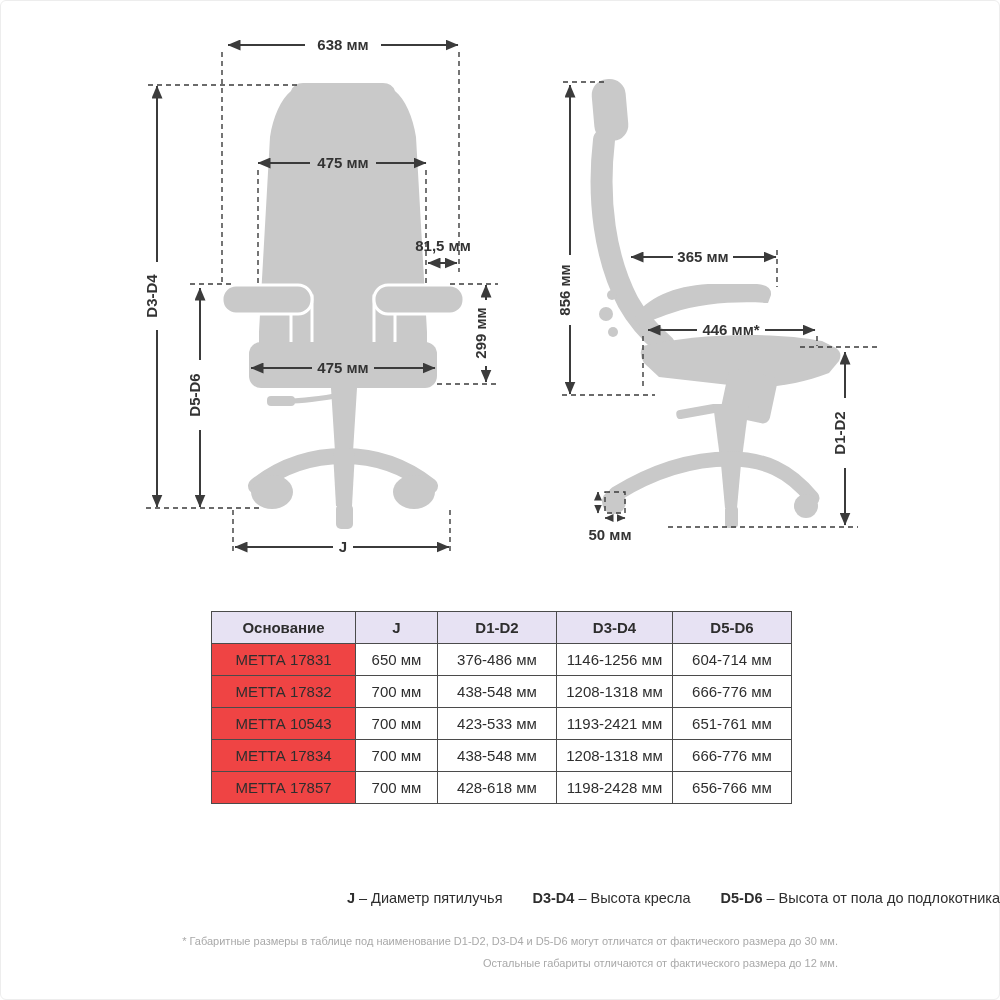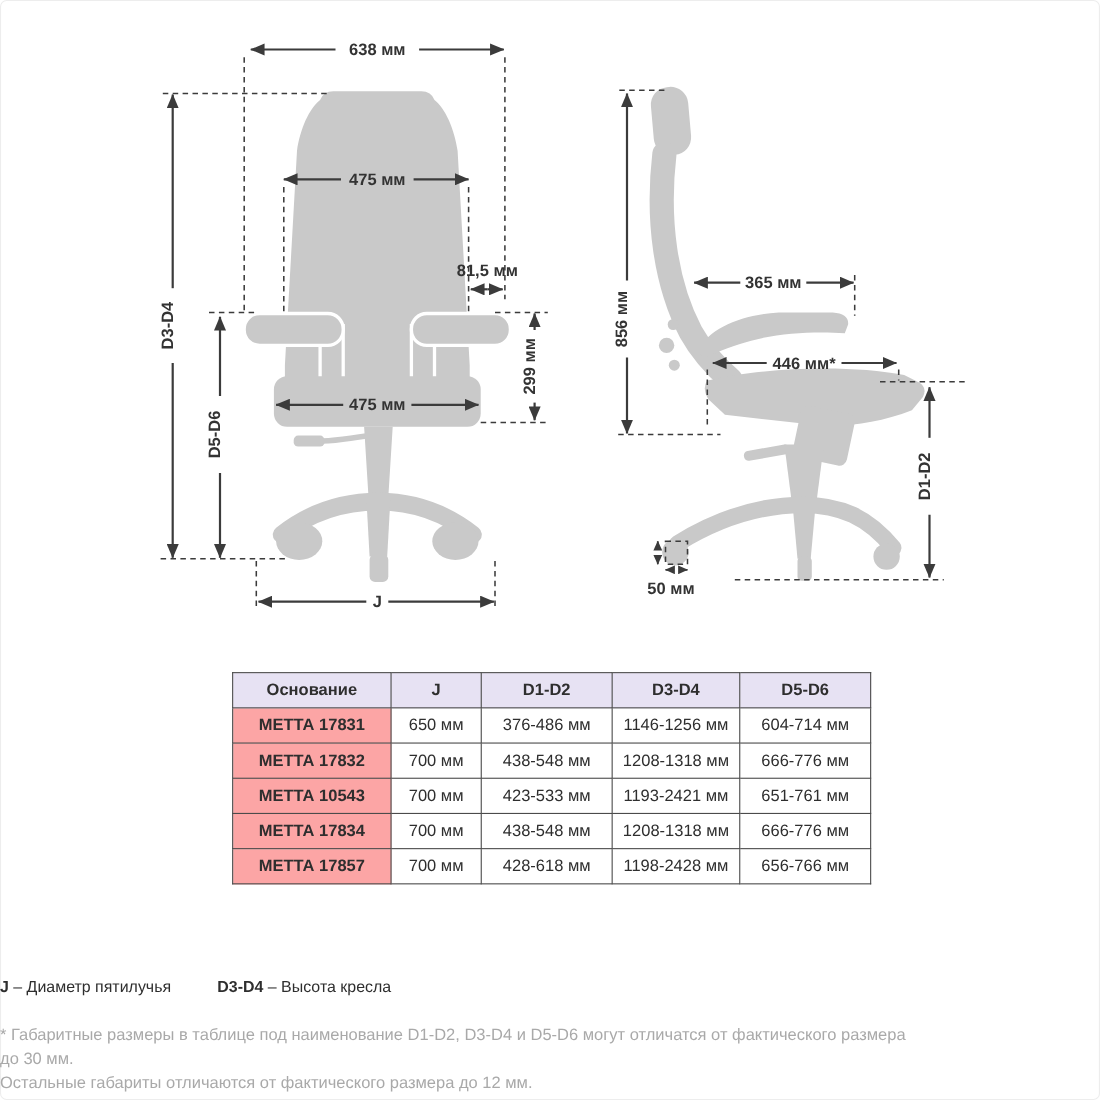--- a/index.html
+++ b/index.html
@@ -17,35 +17,35 @@
     position:absolute;left:211px;top:611px;width:580px;
     border-collapse:collapse;table-layout:fixed;
     font-size:15px;color:#2e2e2e;
   }
   .spec-table th,.spec-table td{
     border:1.5px solid #4b4b4b;height:31px;text-align:center;vertical-align:middle;
     padding:0;
   }
   .spec-table th{background:#e7e2f3;font-weight:bold;color:#2e2e2e;}
   .spec-table td{font-weight:normal;background:#ffffff;}
-  .spec-table td.base{background:#fca5a5;font-weight:bold;}
+  .spec-table td.base{background:#ef4444;}
   .col-base{width:144px;} .col-j{width:82px;} .col-d12{width:119px;}
   .col-d34{width:116px;} .col-d56{width:119px;}
 
   .legend{
     position:absolute;left:0;top:890px;width:1000px;
-    display:flex;justify-content:flex-start;gap:42px;
+    display:flex;justify-content:flex-end;gap:30px;
     font-size:14.5px;color:#2e2e2e;white-space:nowrap;
   }
   .legend .key{font-weight:bold;}
   .legend .desc{font-weight:normal;margin-left:4px;}
 
   .footnote{
-    position:absolute;left:0;top:930px;width:838px;text-align:left;
-    font-size:15px;color:#a9a9a9;line-height:22px;font-weight:normal;
+    position:absolute;left:0;top:930px;width:838px;text-align:right;
+    font-size:11px;color:#a9a9a9;line-height:22px;font-weight:normal;
   }
 </style>
 </head>
 <body>
 
 <div class="frame"></div>
 
 <svg width="1000" height="595" viewBox="0 0 1000 595" style="position:absolute;left:0;top:0;">
   <defs>
     <marker id="ah" markerUnits="userSpaceOnUse" markerWidth="13" markerHeight="11" refX="12.5" refY="5.5" orient="auto">
@@ -223,18 +223,19 @@
       <td>428-618 мм</td>
       <td>1198-2428 мм</td>
       <td>656-766 мм</td>
     </tr>
   </tbody>
 </table>
 
 <div class="legend">
   <span><span class="key">J</span><span class="desc">– Диаметр пятилучья</span></span>
   <span><span class="key">D3-D4</span><span class="desc">– Высота кресла</span></span>
+  <span><span class="key">D5-D6</span><span class="desc">– Высота от пола до подлокотника</span></span>
 </div>
 
 <div class="footnote">
   <div>* Габаритные размеры в таблице под наименование D1-D2, D3-D4 и D5-D6 могут отличатся от фактического размера до 30 мм.</div>
   <div>Остальные габариты отличаются от фактического размера до 12 мм.</div>
 </div>
 
 </body></html>

